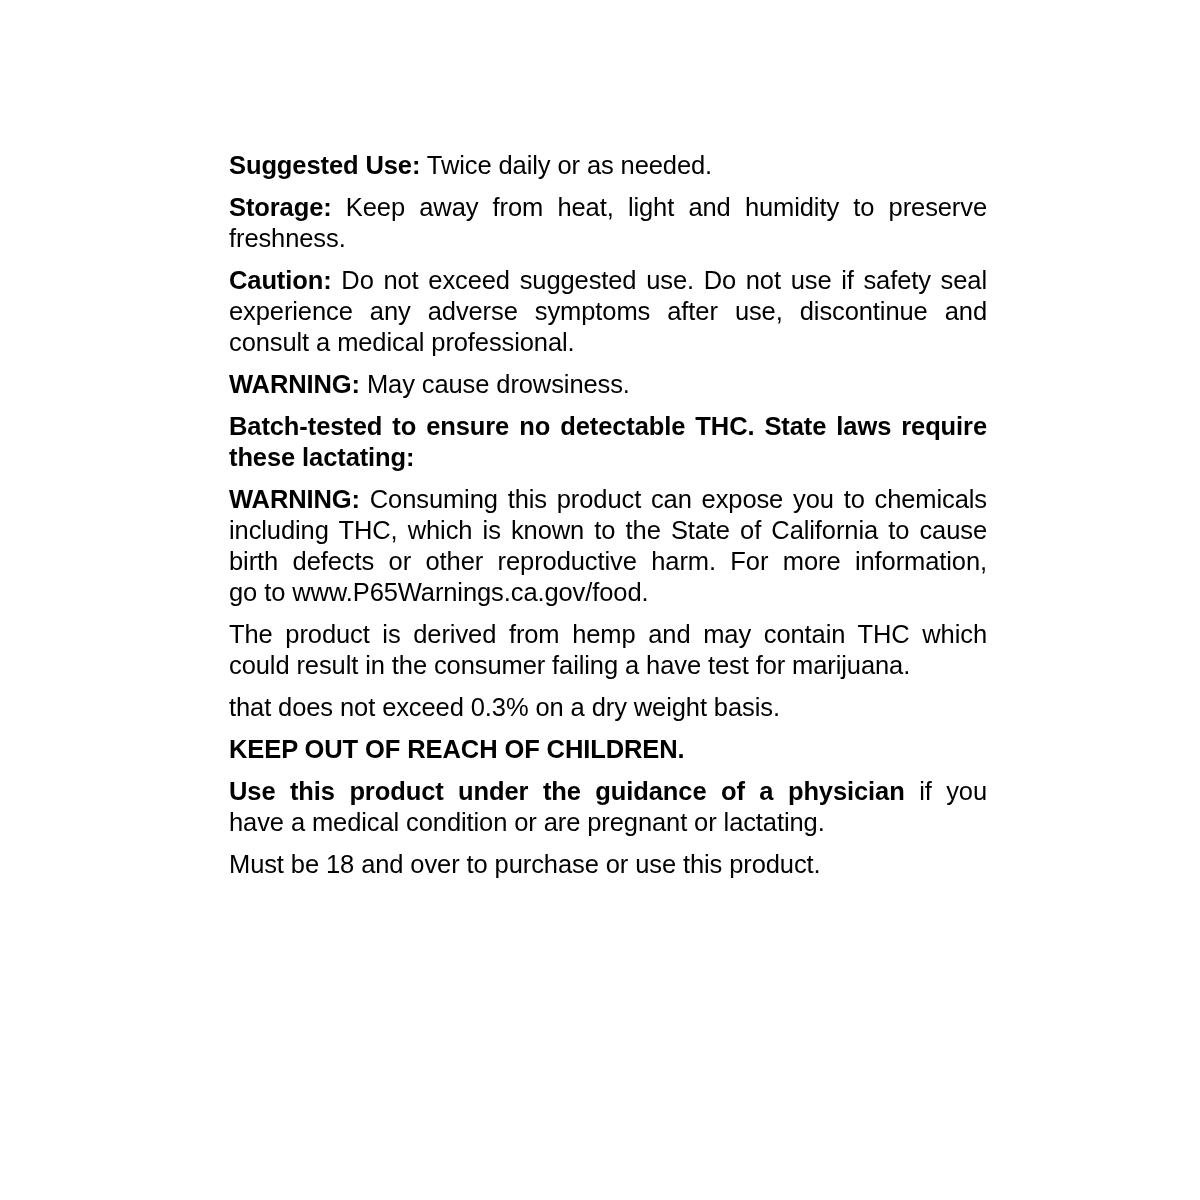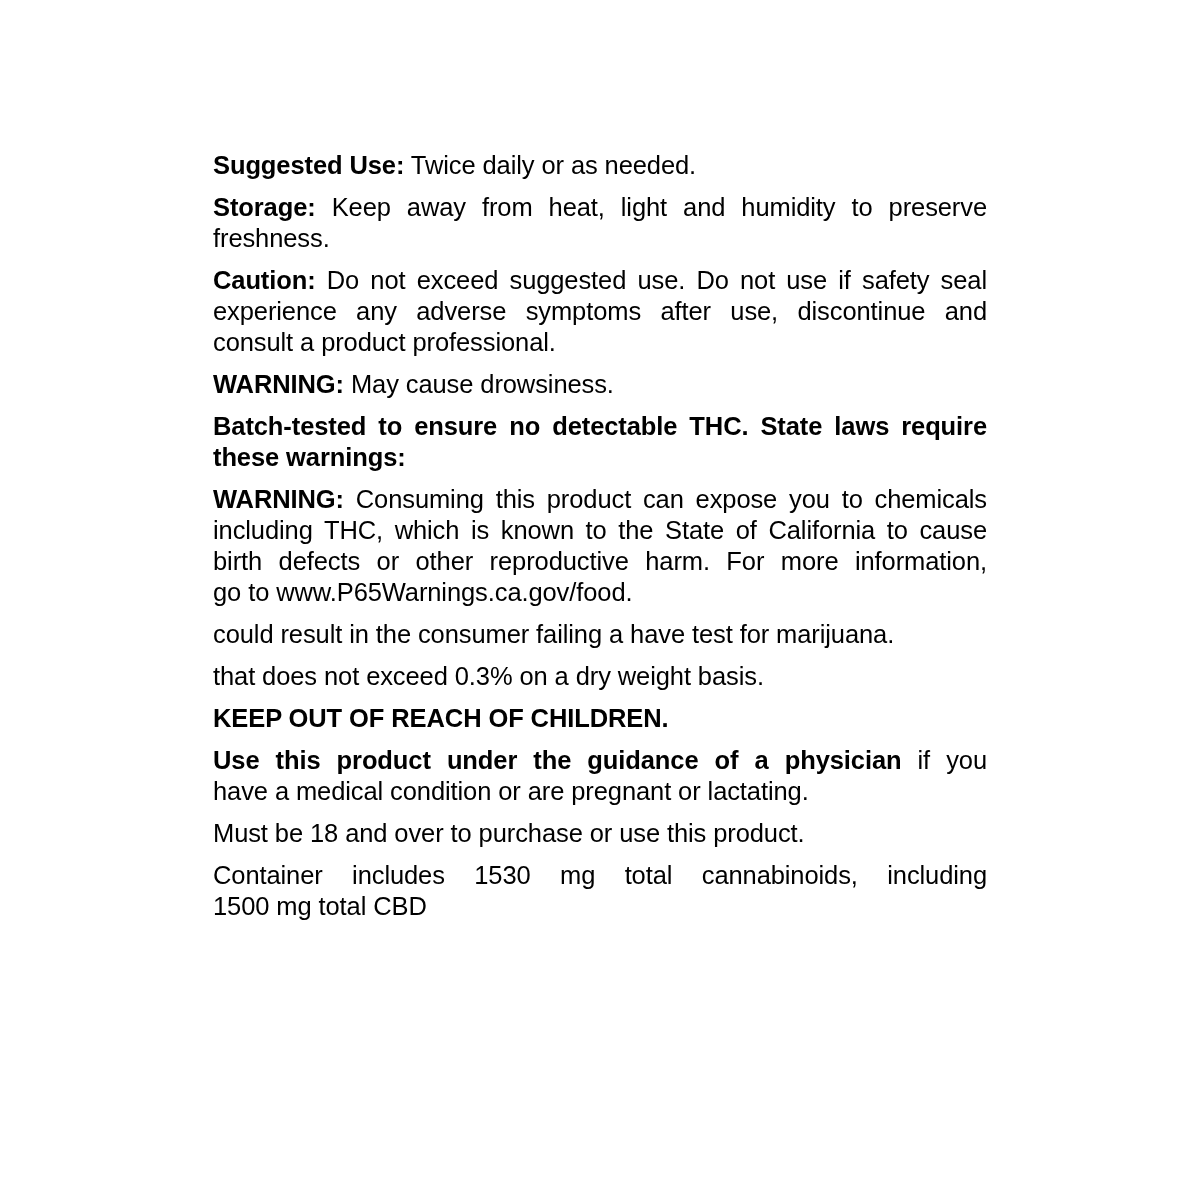--- a/index.html
+++ b/index.html
@@ -20,20 +20,21 @@
     line-height: 31px;
     letter-spacing: -0.1px;
   }
   .para {
     margin: 0 0 11px 0;
   }
   .para:last-child { margin-bottom: 0; }
   .ln {
     text-align: left;
     white-space: nowrap;
+    margin-left: 16px;
   }
   .ln.just {
     text-align: justify;
     text-align-last: justify;
   }
   .ln strong { font-weight: bold; }
 </style>
 </head>
 <body>
 
@@ -44,58 +45,55 @@
   </div>
 
   <div class="para">
     <div class="ln just"><strong>Storage:</strong><span> Keep away from heat, light and humidity to preserve</span></div>
     <div class="ln"><strong></strong><span>freshness.</span></div>
   </div>
 
   <div class="para">
     <div class="ln just"><strong>Caution:</strong><span> Do not exceed suggested use. Do not use if safety seal</span></div>
     <div class="ln just"><strong></strong><span>experience any adverse symptoms after use, discontinue and</span></div>
-    <div class="ln"><strong></strong><span>consult a product professional.</span></div>
+    <div class="ln"><strong></strong><span>consult a medical professional.</span></div>
   </div>
 
   <div class="para">
     <div class="ln"><strong>WARNING:</strong><span> May cause drowsiness.</span></div>
   </div>
 
   <div class="para">
     <div class="ln just"><strong>Batch-tested to ensure no detectable THC. State laws require</strong><span></span></div>
-    <div class="ln"><strong>these warnings:</strong><span></span></div>
+    <div class="ln"><strong>these lactating:</strong><span></span></div>
   </div>
 
   <div class="para">
     <div class="ln just"><strong>WARNING:</strong><span> Consuming this product can expose you to chemicals</span></div>
     <div class="ln just"><strong></strong><span>including THC, which is known to the State of California to cause</span></div>
     <div class="ln just"><strong></strong><span>birth defects or other reproductive harm. For more information,</span></div>
     <div class="ln"><strong></strong><span>go to www.P65Warnings.ca.gov/food.</span></div>
   </div>
 
   <div class="para">
+    <div class="ln just"><strong></strong><span>The product is derived from hemp and may contain THC which</span></div>
     <div class="ln"><strong></strong><span>could result in the consumer failing a have test for marijuana.</span></div>
   </div>
 
   <div class="para">
     <div class="ln"><strong></strong><span>that does not exceed 0.3% on a dry weight basis.</span></div>
   </div>
 
   <div class="para">
     <div class="ln"><strong>KEEP OUT OF REACH OF CHILDREN.</strong><span></span></div>
   </div>
 
   <div class="para">
     <div class="ln just"><strong>Use this product under the guidance of a physician</strong><span> if you</span></div>
     <div class="ln"><strong></strong><span>have a medical condition or are pregnant or lactating.</span></div>
   </div>
 
   <div class="para">
     <div class="ln"><strong></strong><span>Must be 18 and over to purchase or use this product.</span></div>
   </div>
 
-  <div class="para">
-    <div class="ln just"><strong></strong><span>Container includes 1530 mg total cannabinoids, including</span></div>
-    <div class="ln"><strong></strong><span>1500 mg total CBD</span></div>
-  </div>
 
 </div>
 
 </body></html>

